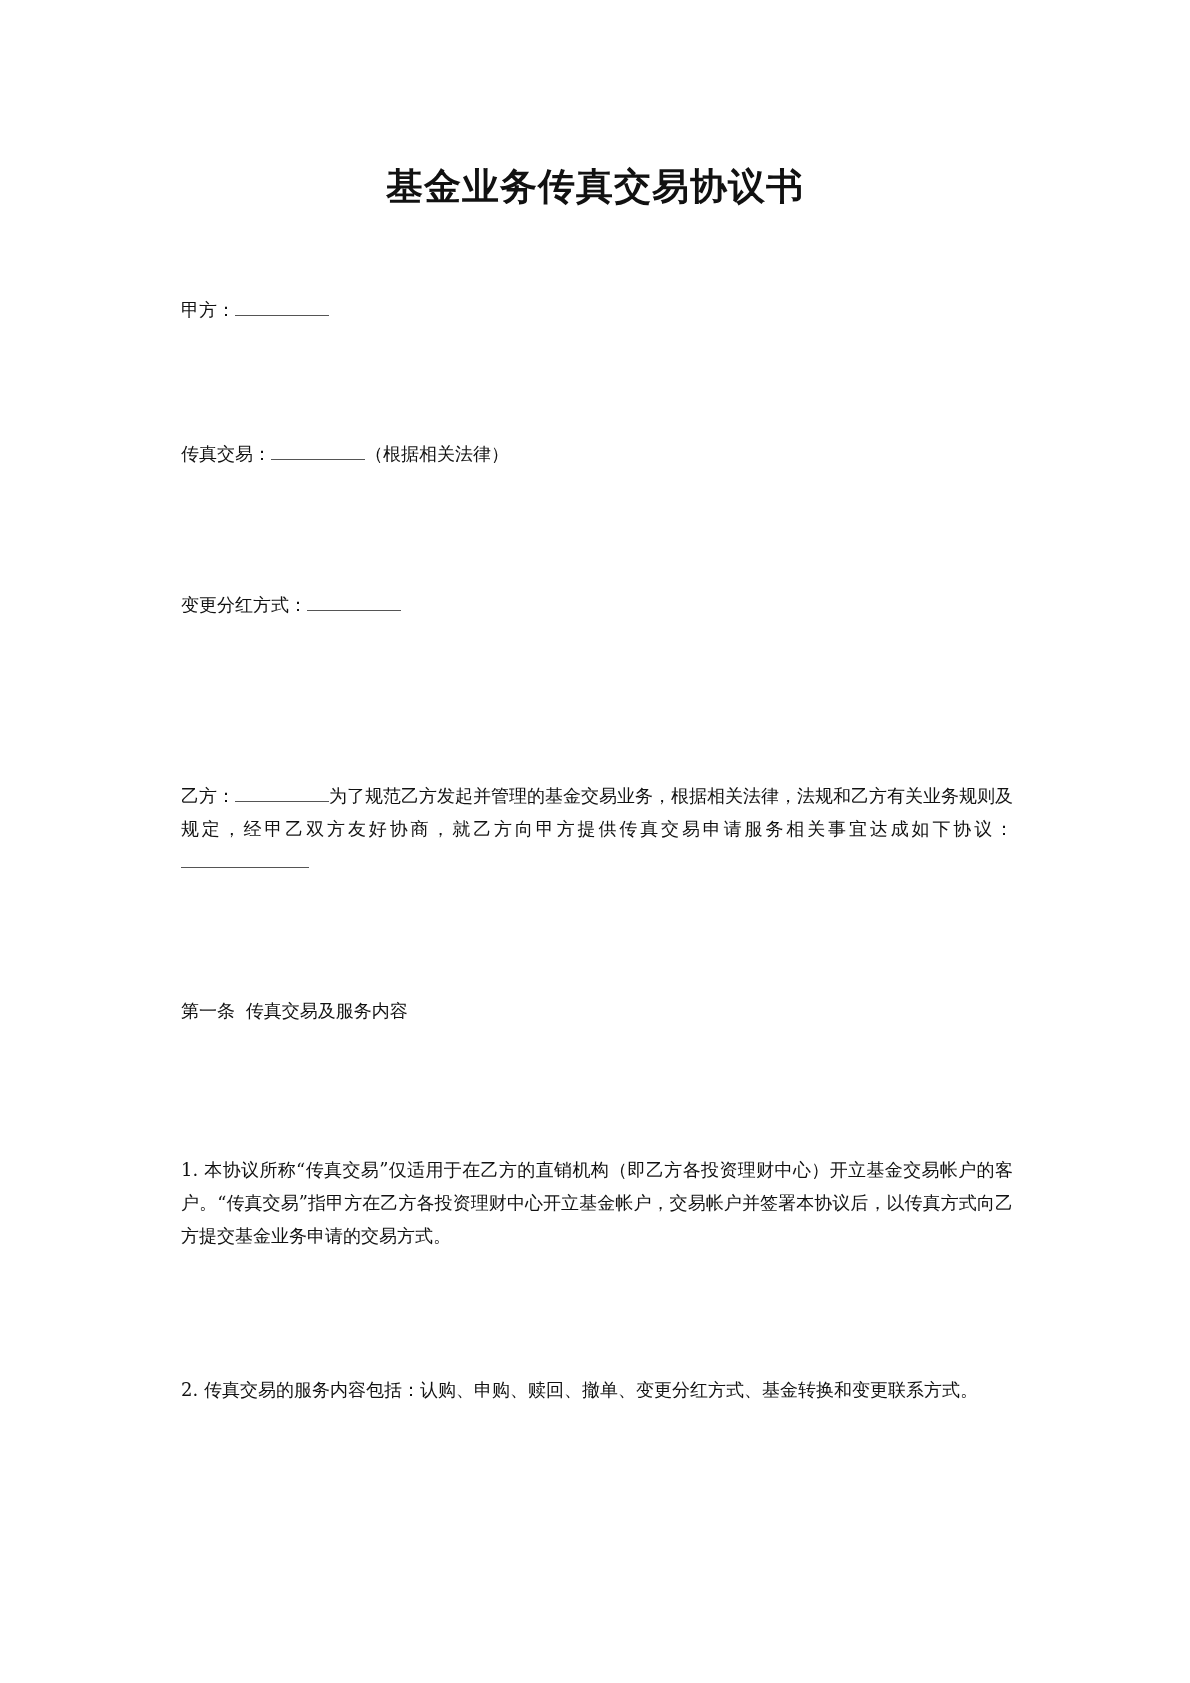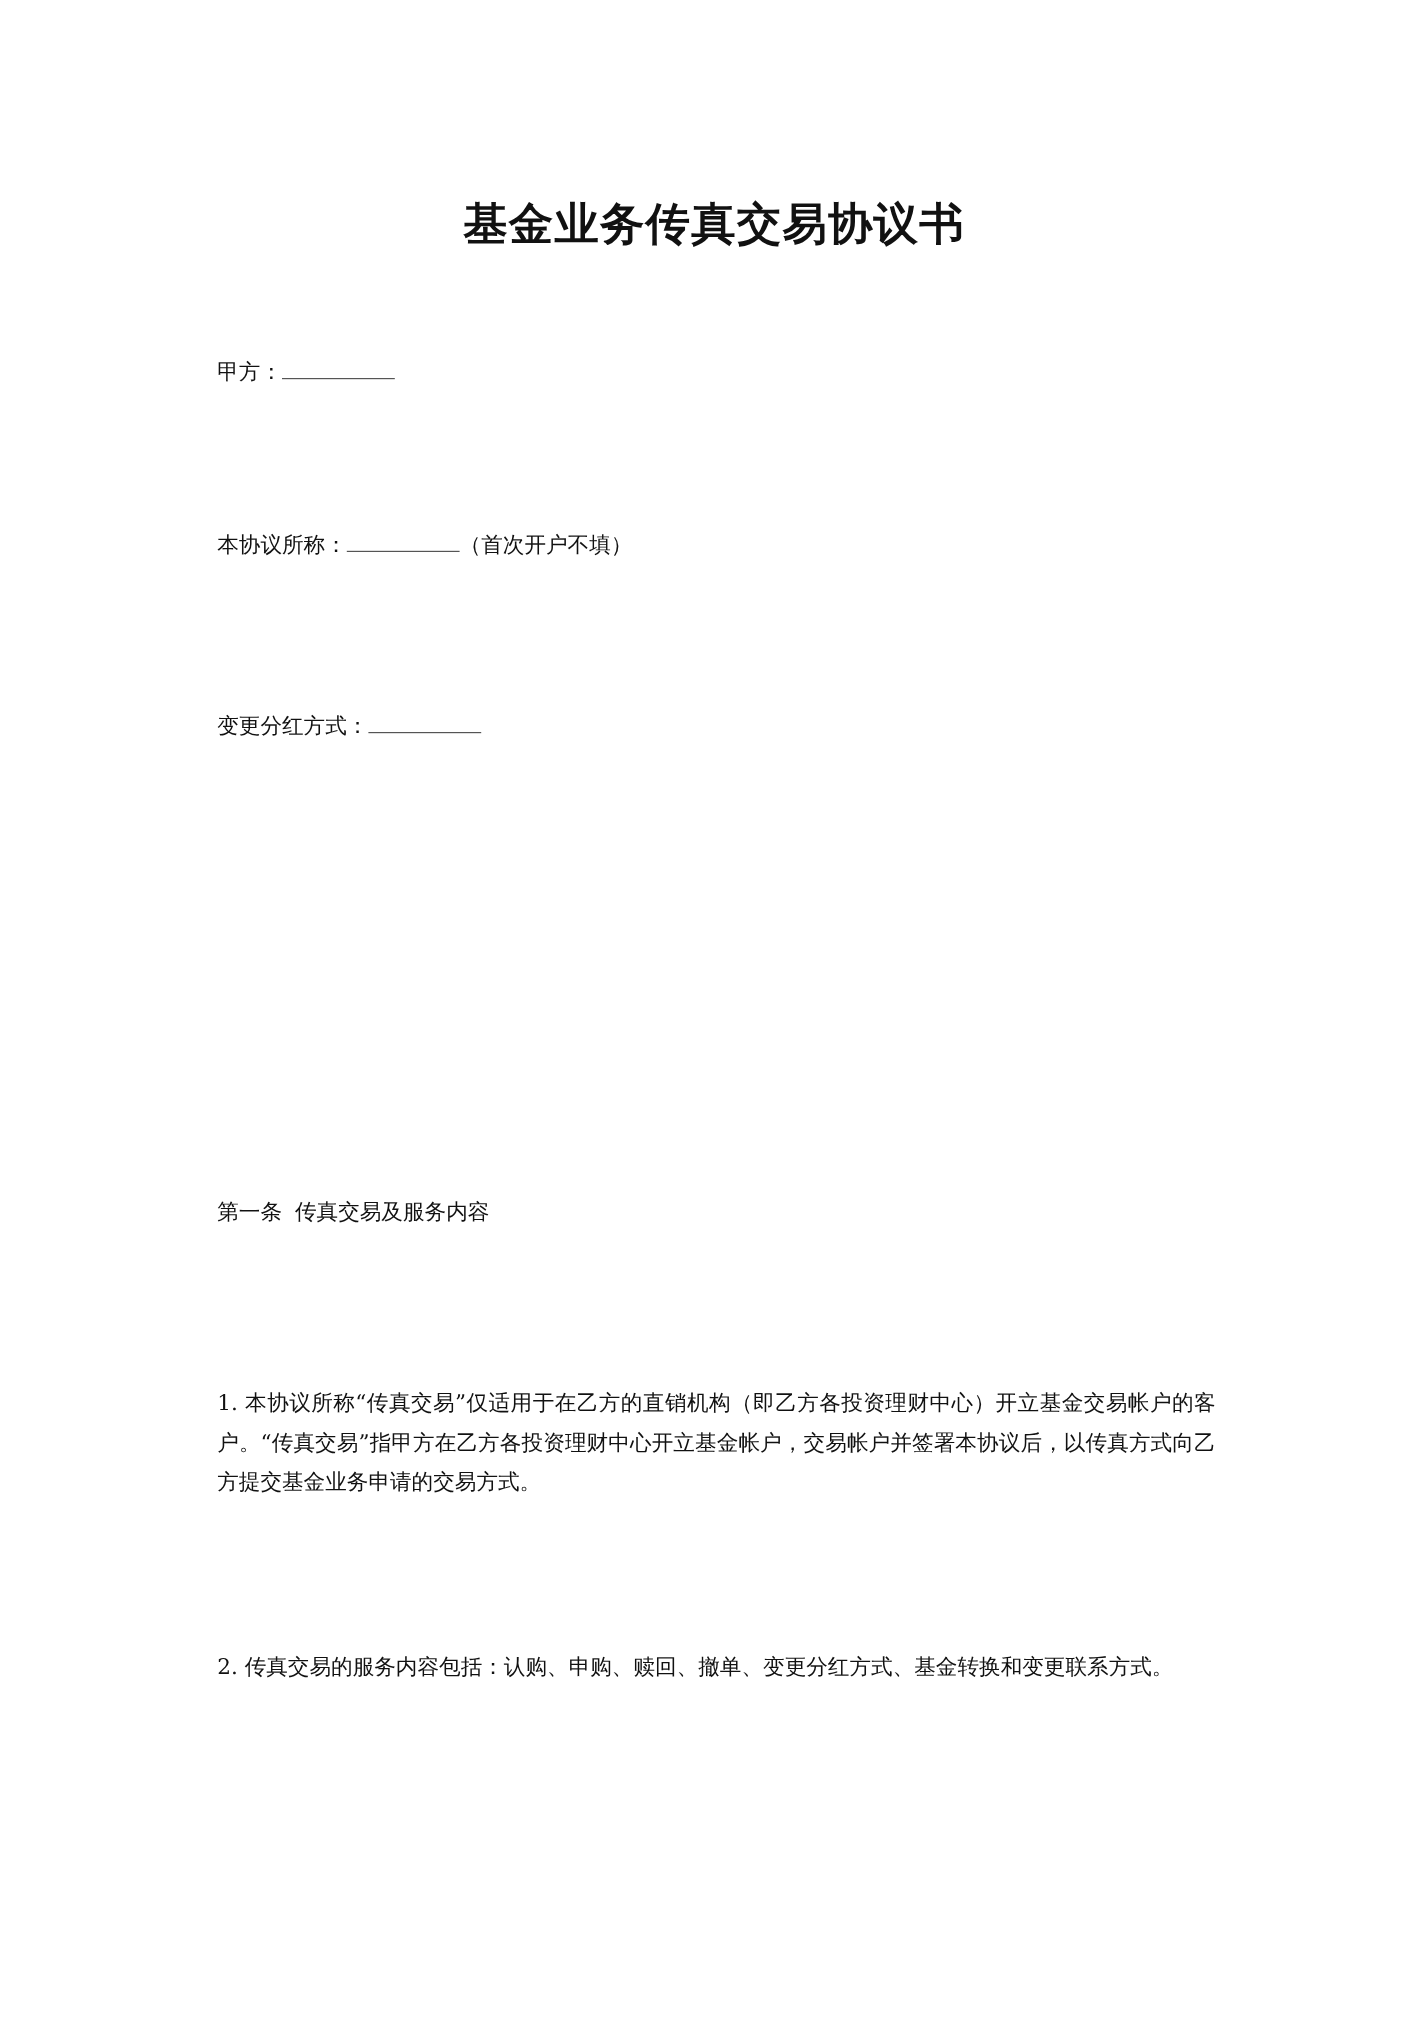--- a/index.html
+++ b/index.html
@@ -64,27 +64,30 @@
 
 <div class="page">
 
   <h1 class="title">基金业务传真交易协议书</h1>
 
   <div class="line" style="top:297px;">
     <span>甲方：</span><span class="blank b96"></span>
   </div>
 
   <div class="line" style="top:441px;">
-    <span>本协议所称：</span><span class="blank b96"></span><span>（首次开户不填）</span>
+    <span>传真交易：</span><span class="blank b96"></span><span>（根据相关法律）</span>
   </div>
 
   <div class="line" style="top:592px;">
     <span>变更分红方式：</span><span class="blank b96"></span>
   </div>
 
+  <p class="para" style="top:779px;">
+    <span>乙方：</span><span class="blank b96"></span><span>为了规范乙方发起并管理的基金交易业务，根据相关法律，法规和乙方有关业务规则及规定，经甲乙双方友好协商，就乙方向甲方提供传真交易申请服务相关事宜达成如下协议：</span><span class="blank b128"></span>
+  </p>
 
   <div class="line" style="top:1000px;">第一条  传真交易及服务内容</div>
 
   <p class="para" style="top:1153px;">1. 本协议所称“传真交易”仅适用于在乙方的直销机构（即乙方各投资理财中心）开立基金交易帐户的客户。“传真交易”指甲方在乙方各投资理财中心开立基金帐户，交易帐户并签署本协议后，以传真方式向乙方提交基金业务申请的交易方式。</p>
 
   <p class="para" style="top:1373px;">2. 传真交易的服务内容包括：认购、申购、赎回、撤单、变更分红方式、基金转换和变更联系方式。</p>
 
 </div>
 
 </body></html>

